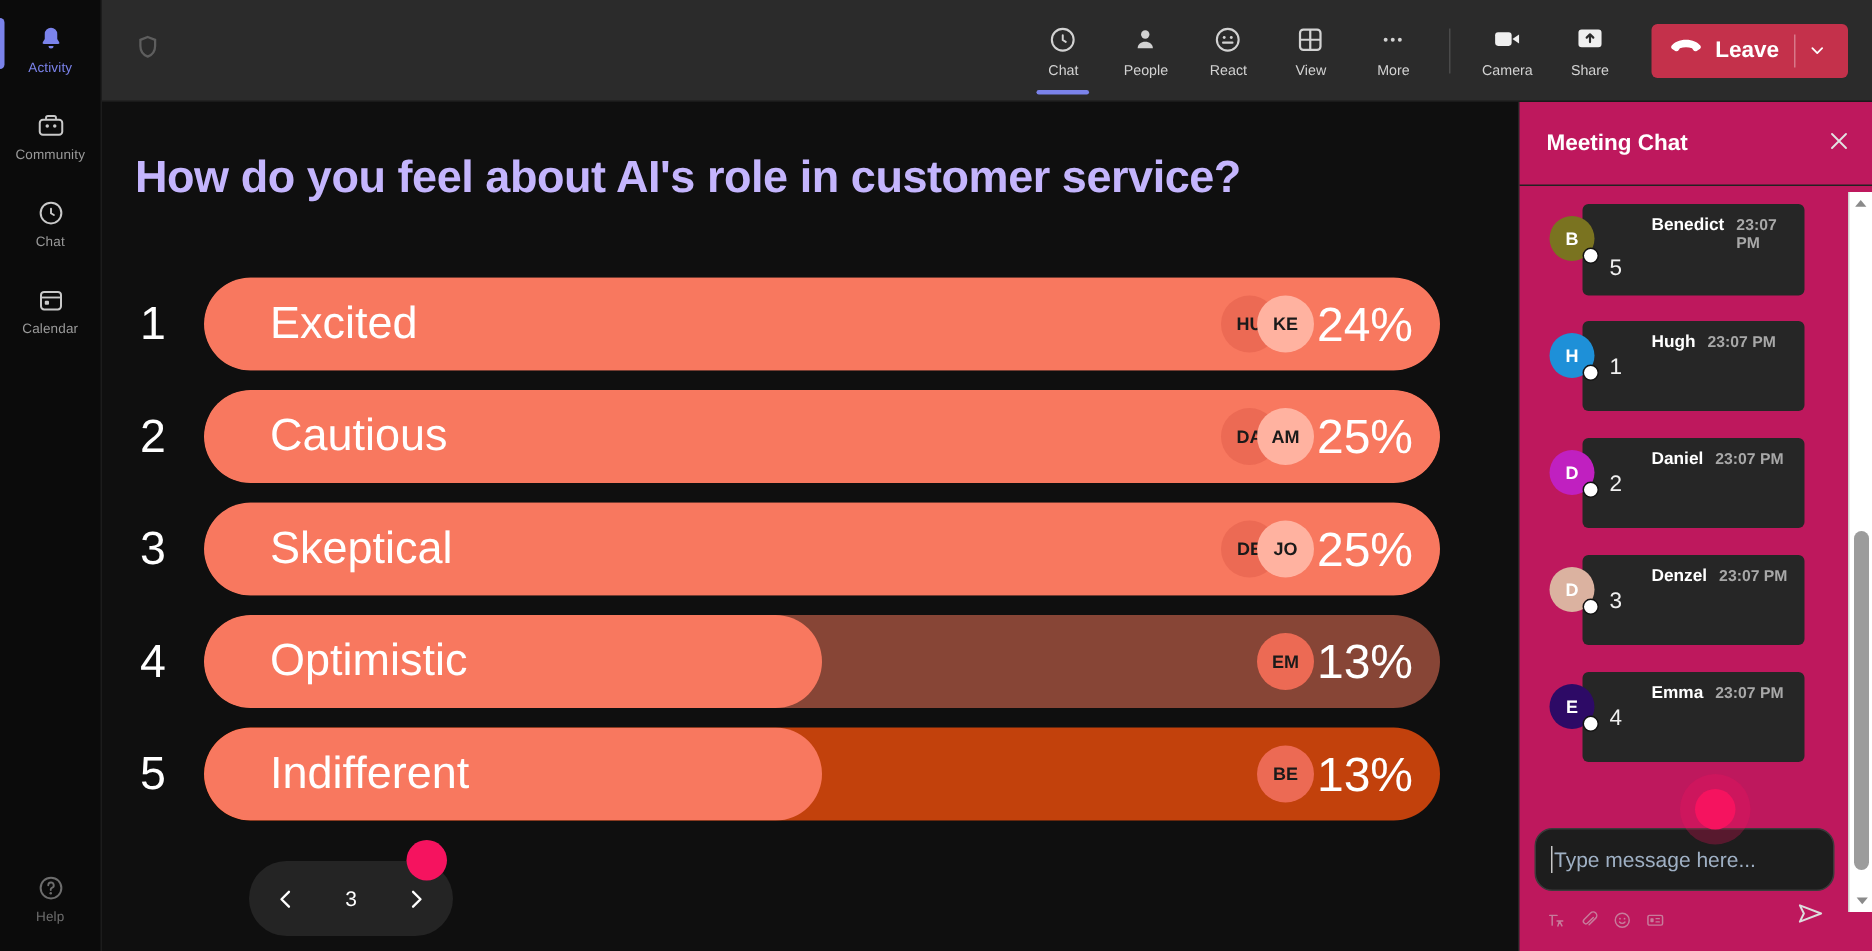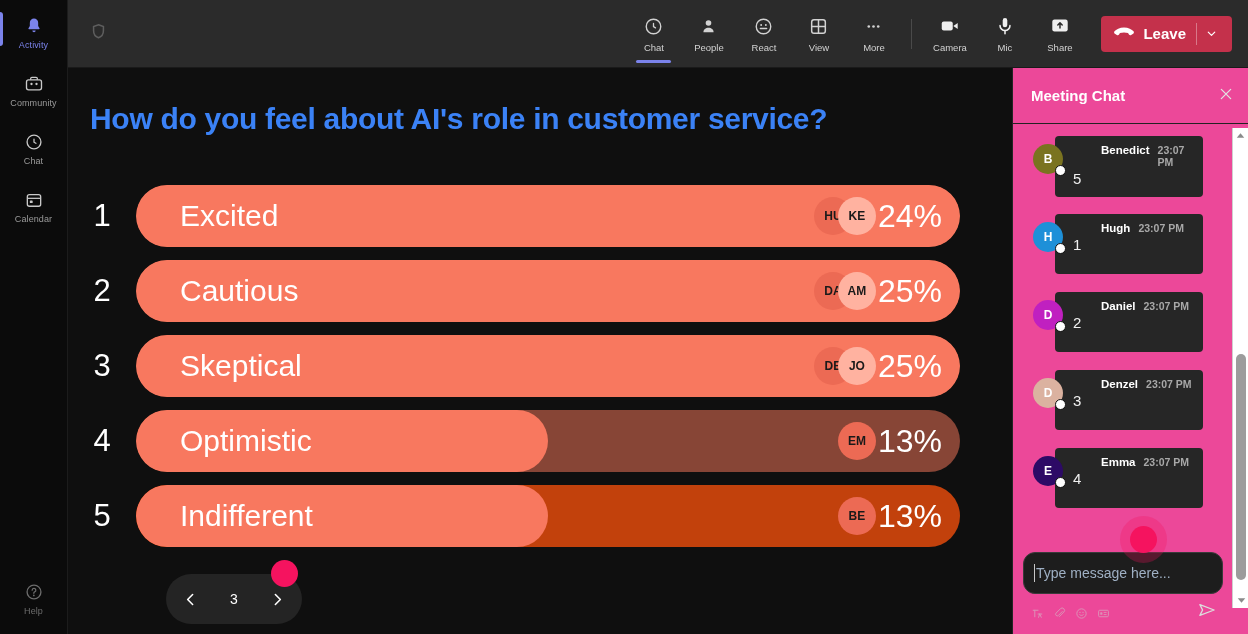--- a/index.html
+++ b/index.html
@@ -62,21 +62,21 @@
   #leave-div { width: 1px; height: 22px; background: rgba(255,255,255,.35); }
   #leave-caret { padding: 0 8px; display: flex; align-items: center; }
 
   
   #stage {
     position: absolute; left: 68px; top: 68px; width: 944px; height: 566px;
     background: #0f0f0f; overflow: hidden;
   }
   #question {
     position: absolute; left: 22px; top: 34px; width: 880px;
-    color: #3b82f6; font-size: 30px; font-weight: 700; letter-spacing: -.3px;
+    color: #c4b5fd; font-size: 30px; font-weight: 700; letter-spacing: -.3px;
   }
   #bars { position: absolute; left: 0; top: 117px; width: 944px; }
   .poll-row { display: flex; align-items: center; height: 62px; margin-bottom: 13px; }
   .poll-rank {
     width: 68px; text-align: center; color: #ffffff;
     font-size: 31px; font-weight: 400; flex: none;
   }
   .poll-track {
     position: relative; width: 824px; height: 62px; flex: none;
     background: #874536; border-radius: 31px; overflow: hidden;
@@ -112,21 +112,21 @@
   #pager .pg-arrow { cursor: pointer; display: flex; align-items: center; }
   #pager .pg-num { color: #ffffff; font-size: 14px; }
   #pager-dot {
     position: absolute; left: 203px; bottom: 47px;
     width: 27px; height: 27px; border-radius: 50%; background: #f5135f;
   }
 
   
   #chat {
     position: absolute; left: 1012px; top: 68px; width: 236px; height: 566px;
-    background: #ec4899; border-left: 1px solid #242424;
+    background: #be185d; border-left: 1px solid #242424;
   }
   #chat-head {
     height: 56px; display: flex; align-items: center; justify-content: space-between;
     padding: 0 14px 0 18px; border-bottom: 1px solid #222;
   }
   #chat-title { color: #ffffff; font-size: 15px; font-weight: 700; }
   #chat-close { cursor: pointer; color: #e2e2e2; font-size: 18px; line-height: 1; }
   #chat-list {
     position: absolute; top: 56px; left: 0; width: 220px; height: 417px;
     padding: 8px 0 0 0; overflow: hidden;
@@ -318,30 +318,20 @@
 
     <div class="tb-group">
       <div class="tb-btn">
         <span class="ic">
           <svg width="22" height="22" viewBox="0 0 24 24">
               <rect x="3" y="7" width="12" height="10" rx="2.2" fill="#efefef"></rect>
               <path d="M15.6 12l4.8-3.2v6.4z" fill="#efefef"></path>
             </svg>
         </span>
         <span class="lb">Camera</span>
-      </div>
-      <div class="tb-btn">
-        <span class="ic">
-          <svg width="22" height="22" viewBox="0 0 24 24">
-              <rect x="9.5" y="3.4" width="5" height="10" rx="2.5" fill="#efefef"></rect>
-              <path d="M6.6 11.6a5.4 5.4 0 0 0 10.8 0" fill="none" stroke="#efefef" stroke-width="1.7" stroke-linecap="round"></path>
-              <path d="M12 17.2v3.2" stroke="#efefef" stroke-width="1.7" stroke-linecap="round"></path>
-            </svg>
-        </span>
-        <span class="lb">Mic</span>
       </div>
       <div class="tb-btn">
         <span class="ic">
           <svg width="22" height="22" viewBox="0 0 24 24">
               <rect x="3.6" y="5" width="16.8" height="13" rx="2.4" fill="#efefef"></rect>
               <path d="M12 14.2V8.6m0 0l-2.4 2.4M12 8.6l2.4 2.4" fill="none" stroke="#2b2b2b" stroke-width="1.6" stroke-linecap="round"></path>
             </svg>
         </span>
         <span class="lb">Share</span>
       </div>

